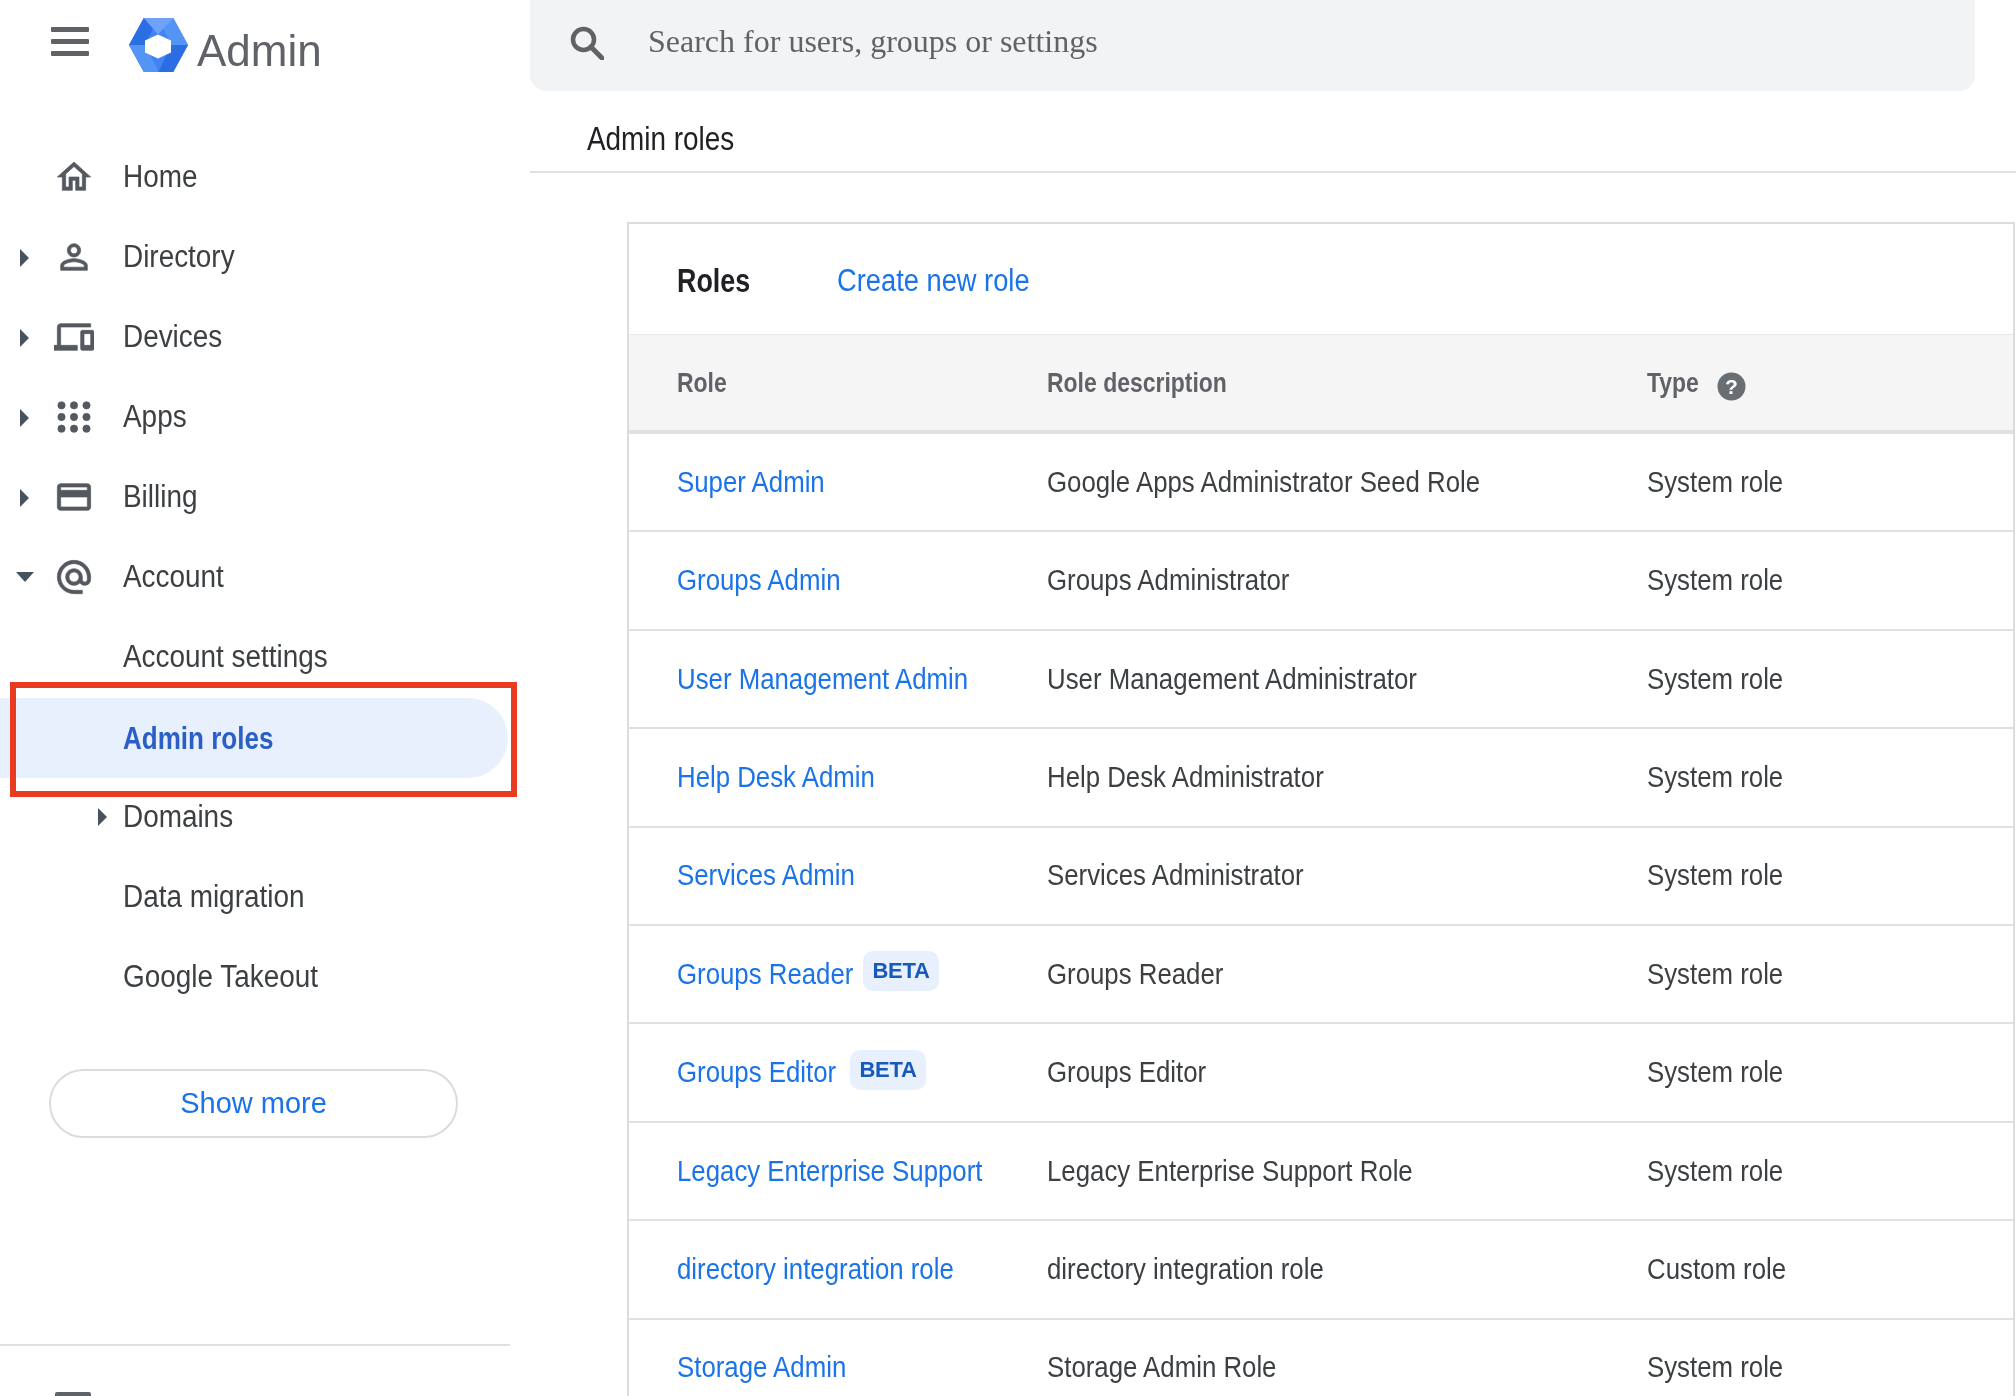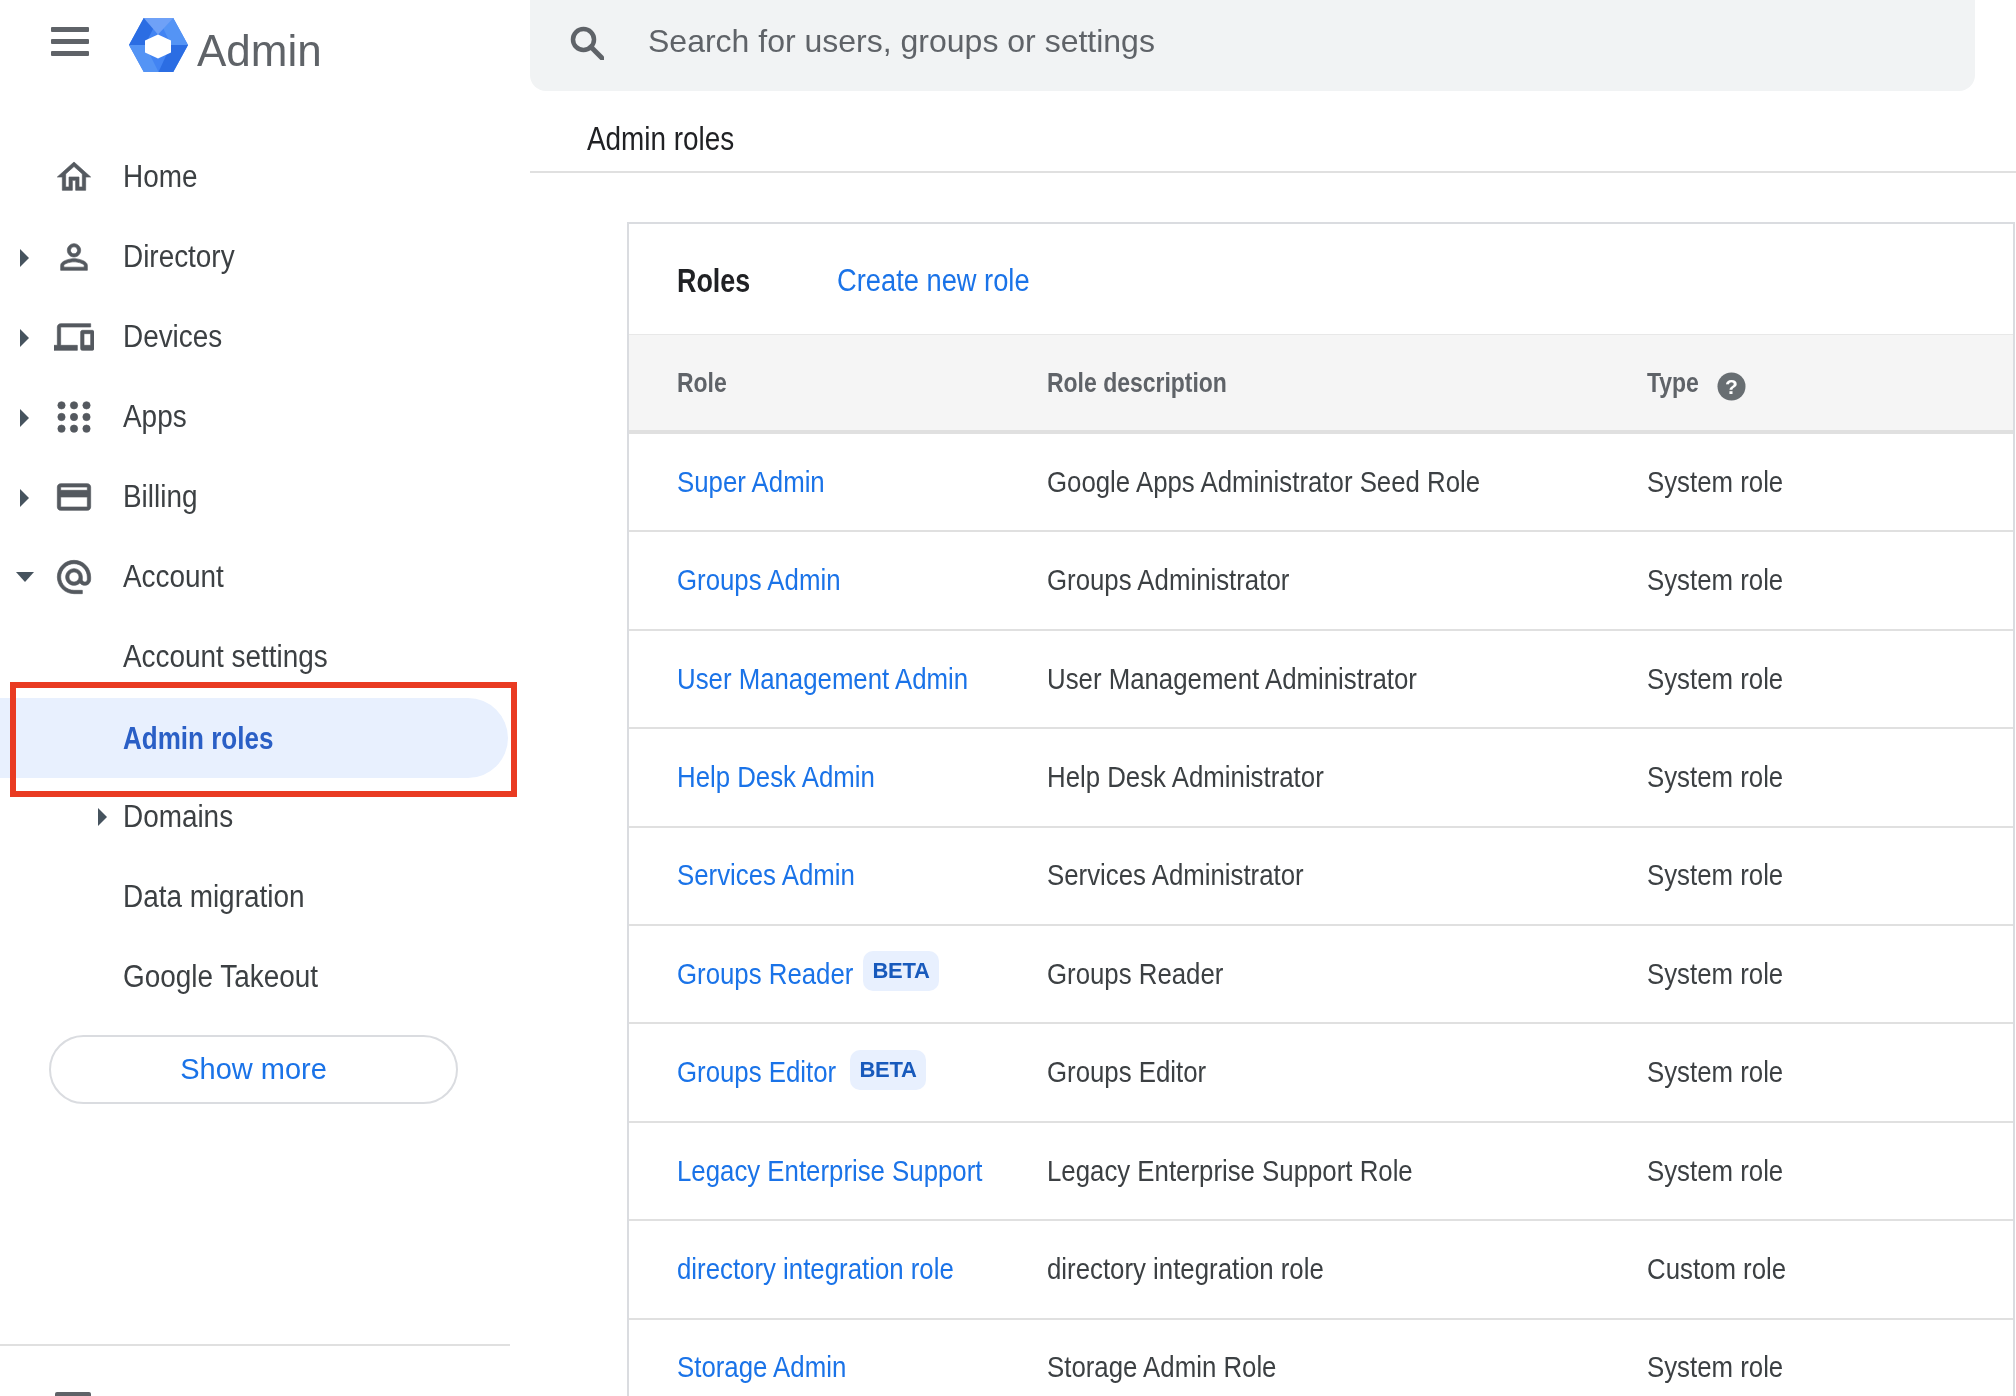--- a/index.html
+++ b/index.html
@@ -22,21 +22,21 @@
   <polygon points="0,27 14.75,54 29.5,54 16,27" fill="#5494f5"></polygon>
   <polygon points="14.75,0 44.25,0 29,16.5" fill="#6fa1f7"></polygon>
   <polygon points="29,16.5 42,22.5 42,34.5 29,40.5 16,34.5 16,22.5" fill="#ffffff"></polygon>
 </svg>
 <div class="t" style="left:197px; top:20.8px; font-size:44px; color:#5f6368;margin-top:8px;">Admin</div>
 <div class="abs" style="left:530px; top:0; width:1445px; height:91px; background:#f1f3f4; border-radius:0 0 16px 16px;"></div>
 <svg class="abs" style="left:564px; top:20px;" width="40" height="40" viewBox="0 0 40 40">
   <circle cx="19.5" cy="19.5" r="10.5" fill="none" stroke="#5f6368" stroke-width="4.5"></circle>
   <line x1="27" y1="27" x2="39" y2="39" stroke="#5f6368" stroke-width="5" stroke-linecap="round"></line>
 </svg>
-<div class="t" style="left:648px; top:25.4px; font-size:32px; color:#5f6368;">Search for users, groups or settings</div>
+<div class="t" style="left:648px; top:25.4px; font-size:32px; color:#5f6368;font-family:Liberation Serif, serif;">Search for users, groups or settings</div>
 <div class="t" style="left:587px; top:121.3px; font-size:34px; color:#202124; transform:scaleX(0.82); transform-origin:0 50%;">Admin roles</div>
 <div class="hline" style="left:530px; top:171px; width:1486px;"></div>
 <div class="abs" style="left:0; top:698px; width:508px; height:80px; background:#e8f0fe; border-radius:0 40px 40px 0;"></div>
 <div class="abs" style="left:10px; top:682px; width:507px; height:115px; border:6px solid #e93b22;"></div>
 <svg class="abs" style="left:54px; top:157px;" width="40" height="40" viewBox="0 0 24 24" fill="#54595f" stroke="#54595f" stroke-width="0.4">
   <path d="M12 5.69l5 4.5V18h-2v-6H9v6H7v-7.81l5-4.5M12 3L2 12h3v8h6v-6h2v6h6v-8h3L12 3z"></path>
 </svg>
 <svg class="abs" style="left:54px; top:237px;" width="40" height="40" viewBox="0 0 24 24" fill="#54595f" stroke="#54595f" stroke-width="0.4">
   <path d="M12 5.9c1.16 0 2.1.94 2.1 2.1s-.94 2.1-2.1 2.1S9.9 9.16 9.9 8s.94-2.1 2.1-2.1m0 9c2.97 0 6.1 1.46 6.1 2.1v1.1H5.9V17c0-.64 3.13-2.1 6.1-2.1M12 4C9.79 4 8 5.79 8 8s1.79 4 4 4 4-1.79 4-4-1.79-4-4-4zm0 9c-2.67 0-8 1.34-8 4v3h16v-3c0-2.66-5.33-4-8-4z"></path>
 </svg>
@@ -70,21 +70,21 @@
 <div class="t" style="left:123px; top:241.4px; font-size:31px; color:#3c4043; transform:scaleX(0.9); transform-origin:0 50%;">Directory</div>
 <div class="t" style="left:123px; top:321.4px; font-size:31px; color:#3c4043; transform:scaleX(0.9); transform-origin:0 50%;">Devices</div>
 <div class="t" style="left:123px; top:401.4px; font-size:31px; color:#3c4043; transform:scaleX(0.9); transform-origin:0 50%;">Apps</div>
 <div class="t" style="left:123px; top:481.4px; font-size:31px; color:#3c4043; transform:scaleX(0.9); transform-origin:0 50%;">Billing</div>
 <div class="t" style="left:123px; top:561.4px; font-size:31px; color:#3c4043; transform:scaleX(0.9); transform-origin:0 50%;">Account</div>
 <div class="t" style="left:123px; top:641.4px; font-size:31px; color:#3c4043; transform:scaleX(0.9); transform-origin:0 50%;">Account settings</div>
 <div class="t" style="left:123px; top:801.4px; font-size:31px; color:#3c4043; transform:scaleX(0.9); transform-origin:0 50%;">Domains</div>
 <div class="t" style="left:123px; top:881.4px; font-size:31px; color:#3c4043; transform:scaleX(0.9); transform-origin:0 50%;">Data migration</div>
 <div class="t" style="left:123px; top:961.4px; font-size:31px; color:#3c4043; transform:scaleX(0.9); transform-origin:0 50%;">Google Takeout</div>
 <div class="t" style="left:123px; top:723.3px; font-size:31px; color:#2a5fc6; font-weight:700; transform:scaleX(0.84); transform-origin:0 50%;">Admin roles</div>
-<div class="abs" style="left:49px; top:1035px; width:409px; height:69px; border:2px solid #dadce0; border-radius:35px; display:flex; align-items:center; justify-content:center;">
+<div class="abs" style="left:49px; top:1069px; width:409px; height:69px; border:2px solid #dadce0; border-radius:35px; display:flex; align-items:center; justify-content:center;">
   <span style="font-size:29px; color:#1a73e8;">Show more</span>
 </div>
 <div class="hline" style="left:0; top:1344px; width:510px;"></div>
 <div class="abs" style="left:55px; top:1392px; width:36px; height:5px; background:#5f6368; border-radius:2px 2px 0 0;"></div>
 <div class="abs" style="left:627px; top:222px; width:1388px; height:1174px; border:2px solid #dadce0; border-bottom:none; background:#fff;"></div>
 <div class="t" style="left:677px; top:262.7px; font-size:34px; color:#202124; font-weight:700; transform:scaleX(0.79); transform-origin:0 50%;">Roles</div>
 <div class="t" style="left:837px; top:265.3px; font-size:31px; color:#1a73e8; transform:scaleX(0.88); transform-origin:0 50%;">Create new role</div>
 <div class="abs" style="left:629px; top:334px; width:1384px; height:98px; background:#f5f5f5; border-top:1px solid #e8e8e8; border-bottom:2px solid #e0e0e0;"></div>
 <div class="t" style="left:677px; top:368.9px; font-size:28px; color:#5f6368; font-weight:700; transform:scaleX(0.82); transform-origin:0 50%;">Role</div>
 <div class="t" style="left:1047px; top:368.9px; font-size:28px; color:#5f6368; font-weight:700; transform:scaleX(0.82); transform-origin:0 50%;">Role description</div>

